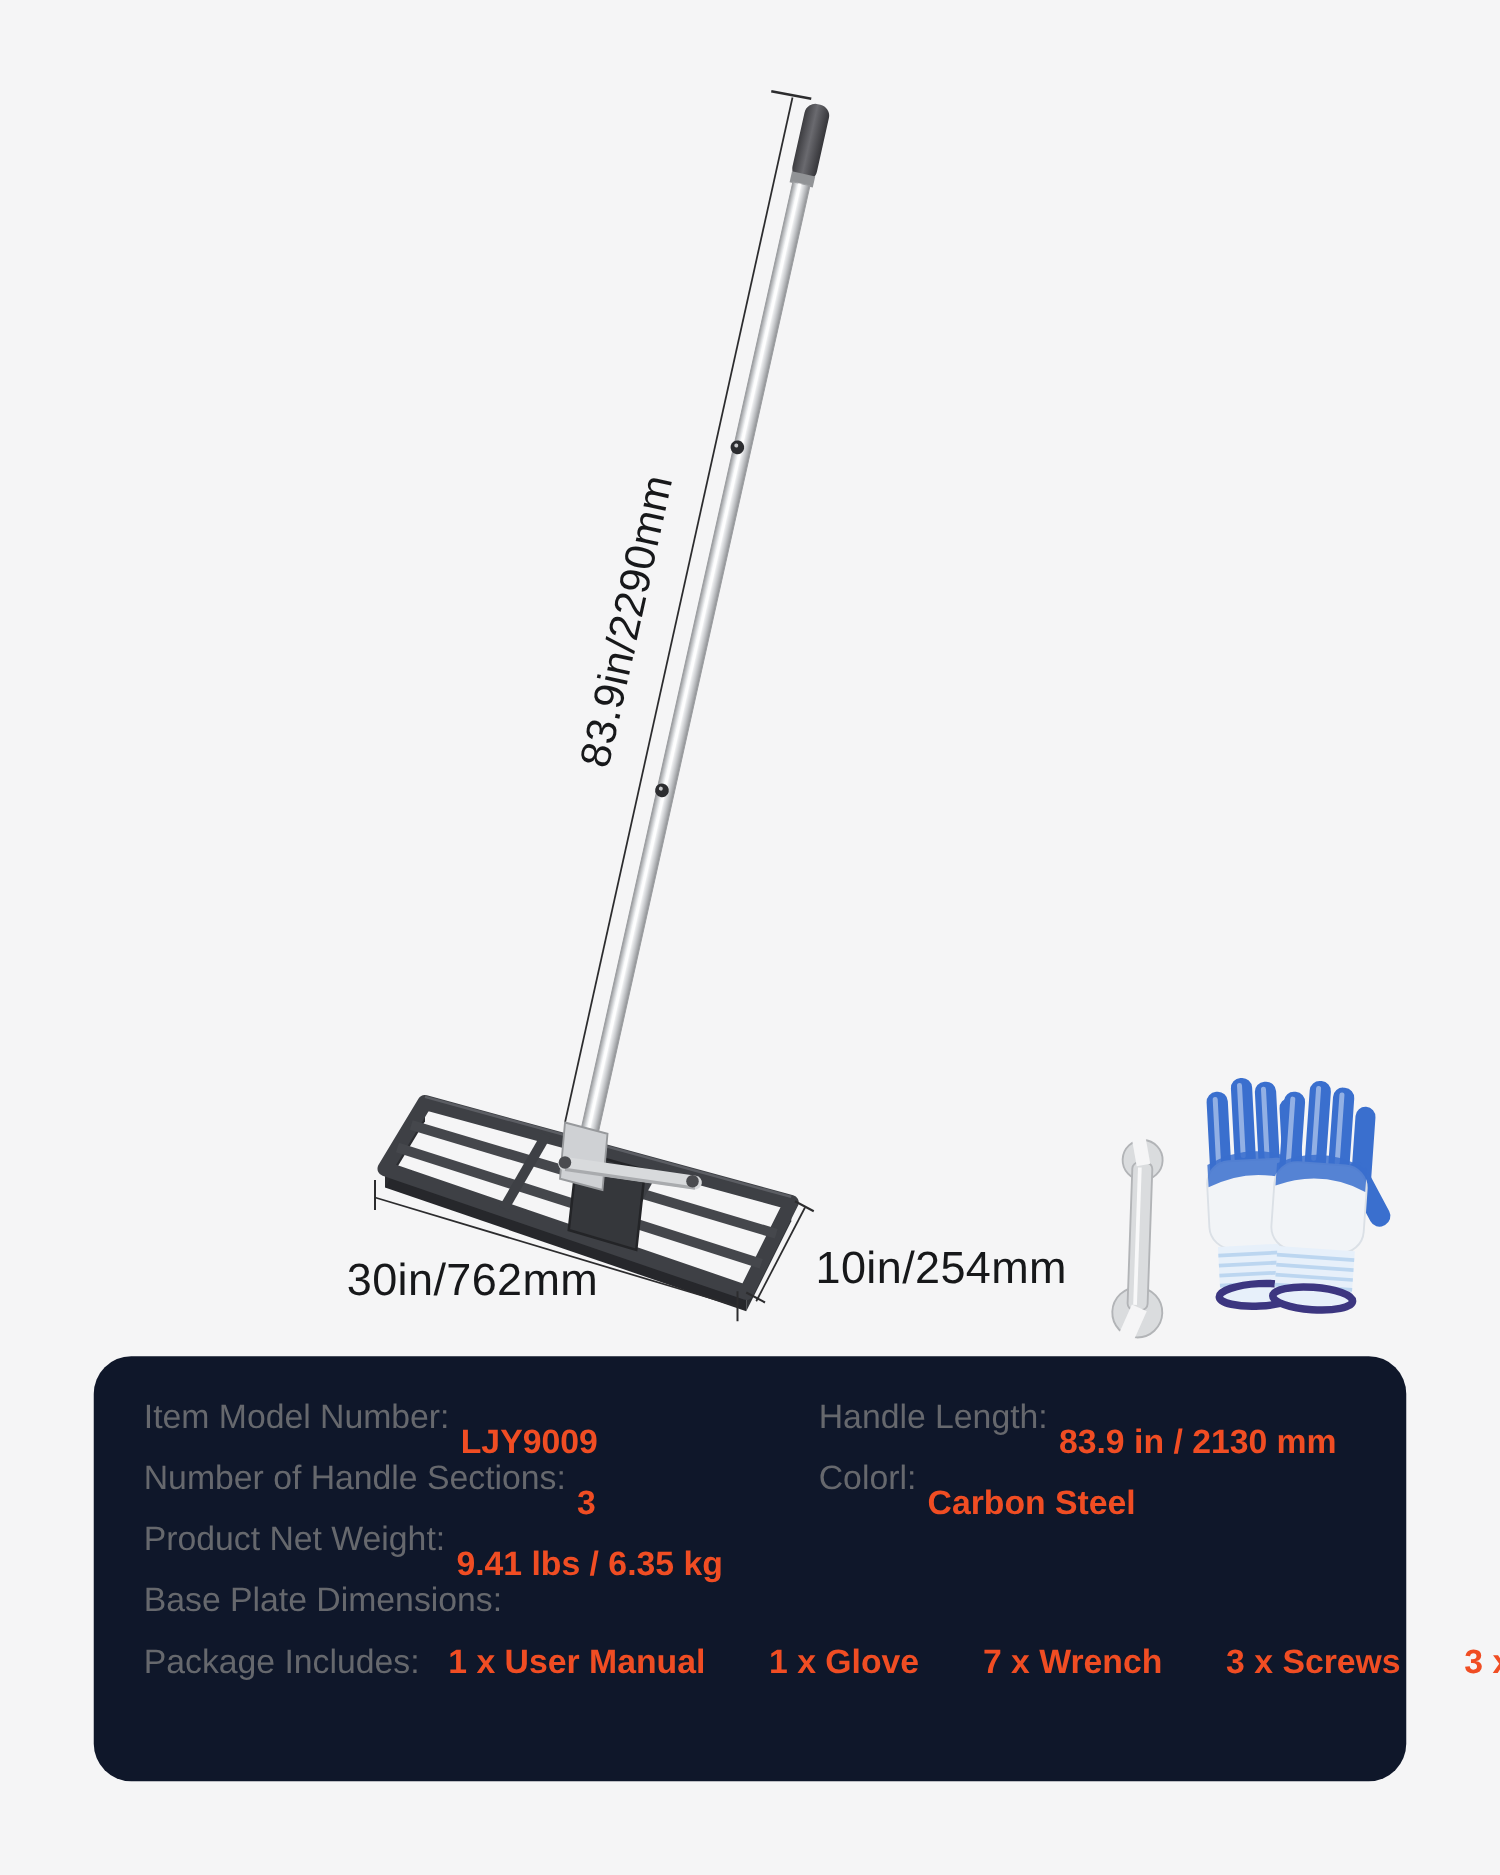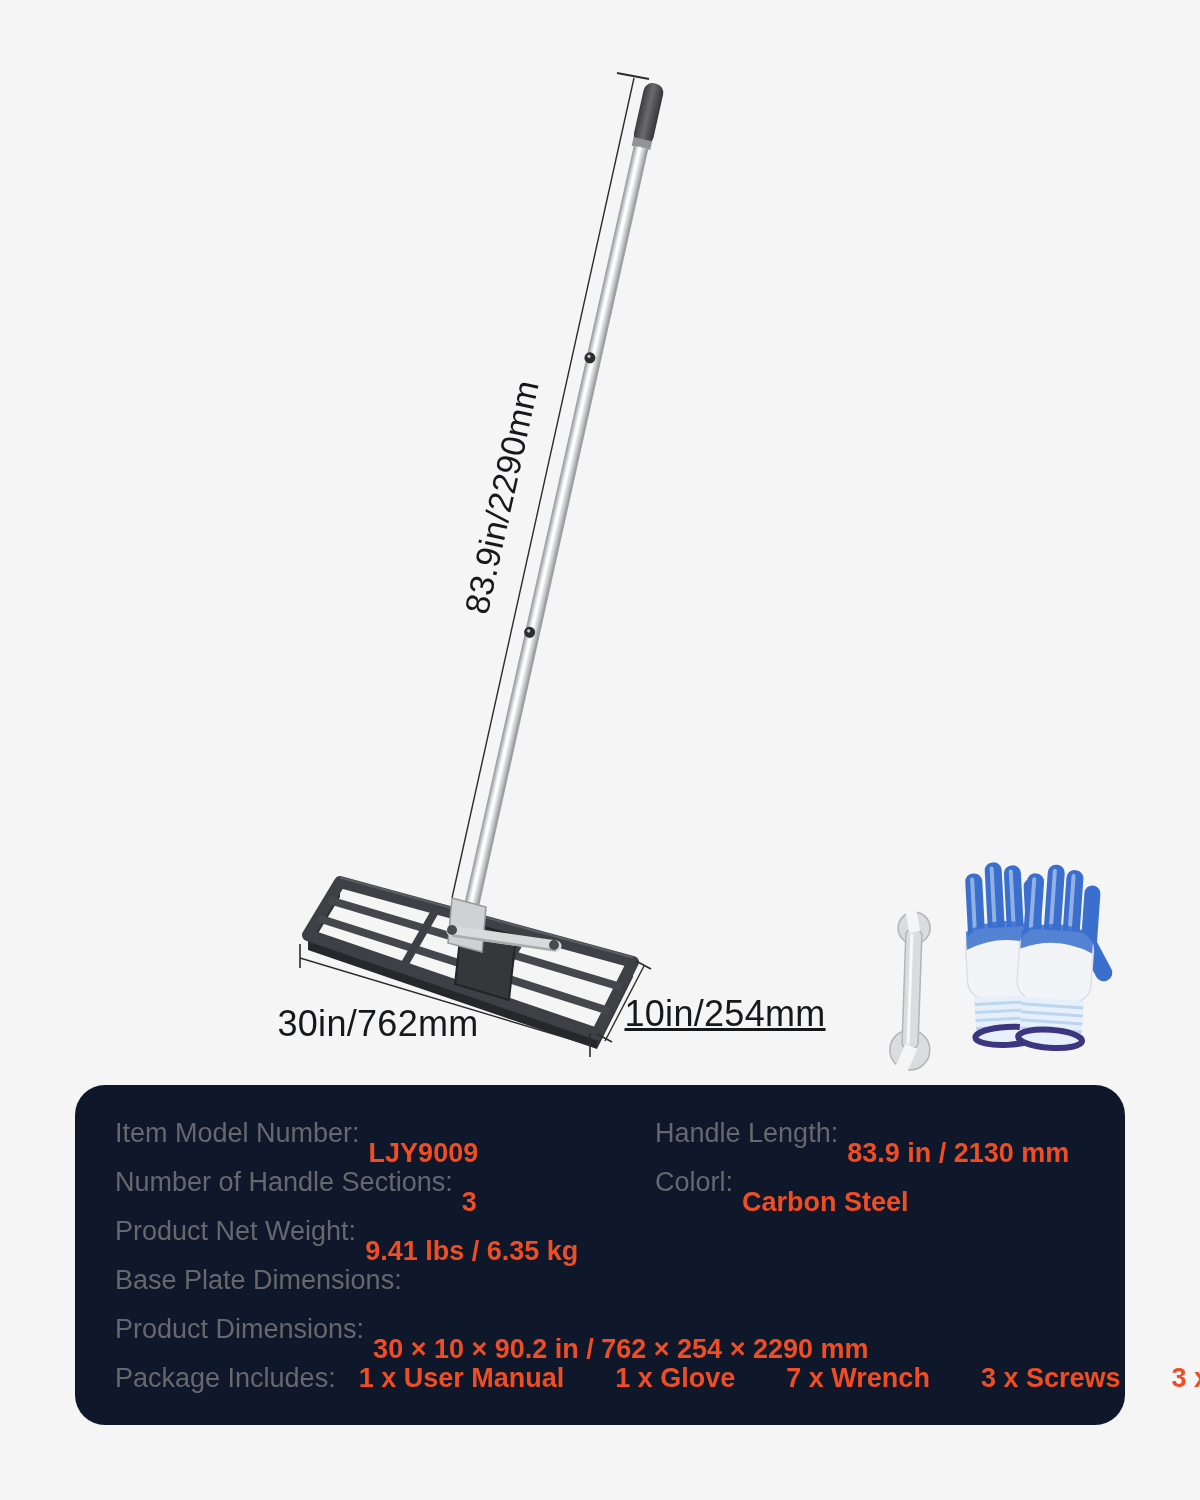--- a/index.html
+++ b/index.html
@@ -133,21 +133,21 @@
     </g>
 
     <g>
       <use href="#glove" transform="translate(1003,952) rotate(-3)"></use>
       <use href="#glove" transform="translate(1056,955) rotate(4)"></use>
     </g>
   </svg>
 
   <div class="dim-label rot" style="left:502px;top:497px;">83.9in/2290mm</div>
   <div class="dim-label flat" style="left:378px;top:1024px;">30in/762mm</div>
-  <div class="dim-label flat" style="left:725px;top:1014px;text-decoration:underline;">10in/254mm</div>
+  <div class="dim-label flat" style="left:753px;top:1014px;">10in/254mm</div>
 </div>
 
 <div class="spec-panel">
   <div class="spec-row">
     <span>Item Model Number:</span>
       <span class="spec-val">LJY9009</span>
   </div>
   <div class="spec-row">
     <span>Handle Length:</span>
       <span class="spec-val">83.9 in / 2130 mm</span>
@@ -161,24 +161,20 @@
       <span class="spec-val">Carbon Steel</span>
   </div>
   <div class="spec-row">
     <span>Product Net Weight:</span>
       <span class="spec-val">9.41 lbs / 6.35 kg</span>
   </div>
   <div class="spec-row full">
     <span>Base Plate Dimensions:</span>
   </div>
   <div class="spec-row full">
-    <span>Product Dimensions:</span>
-      <span class="spec-val">30 × 10 × 90.2 in / 762 × 254 × 2290 mm</span>
-  </div>
-  <div class="spec-row full">
     <span>Package Includes:</span>
       <span class="pkg-item">1 x User Manual</span>
       <span class="pkg-item">1 x Glove</span>
       <span class="pkg-item">7 x Wrench</span>
       <span class="pkg-item">3 x Screws</span>
       <span class="pkg-item">3 x Nuts</span>
   </div>
 </div>
 
 </body></html>

